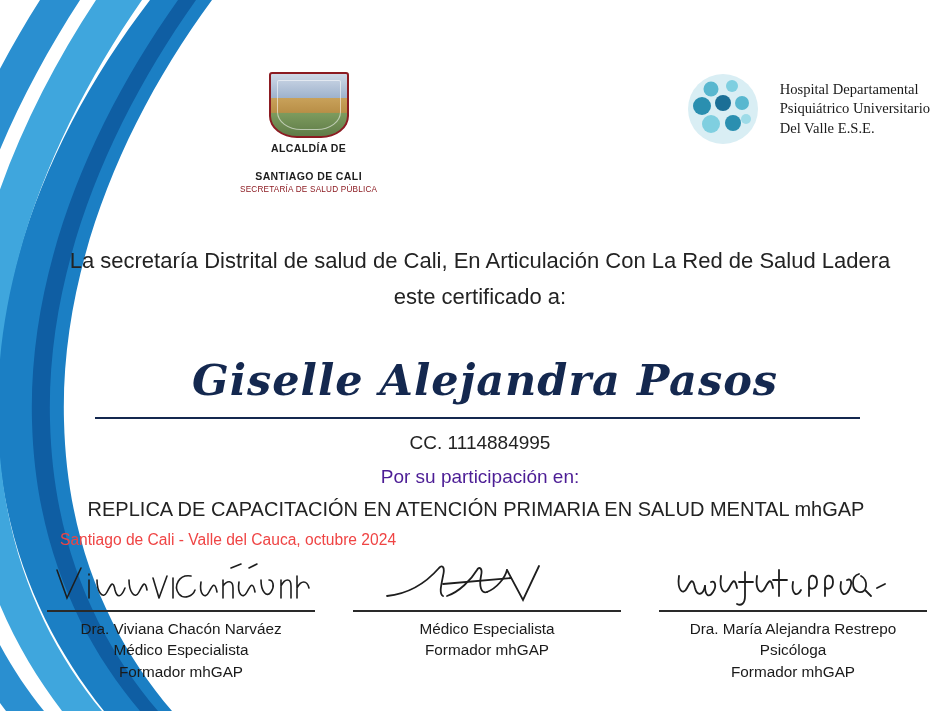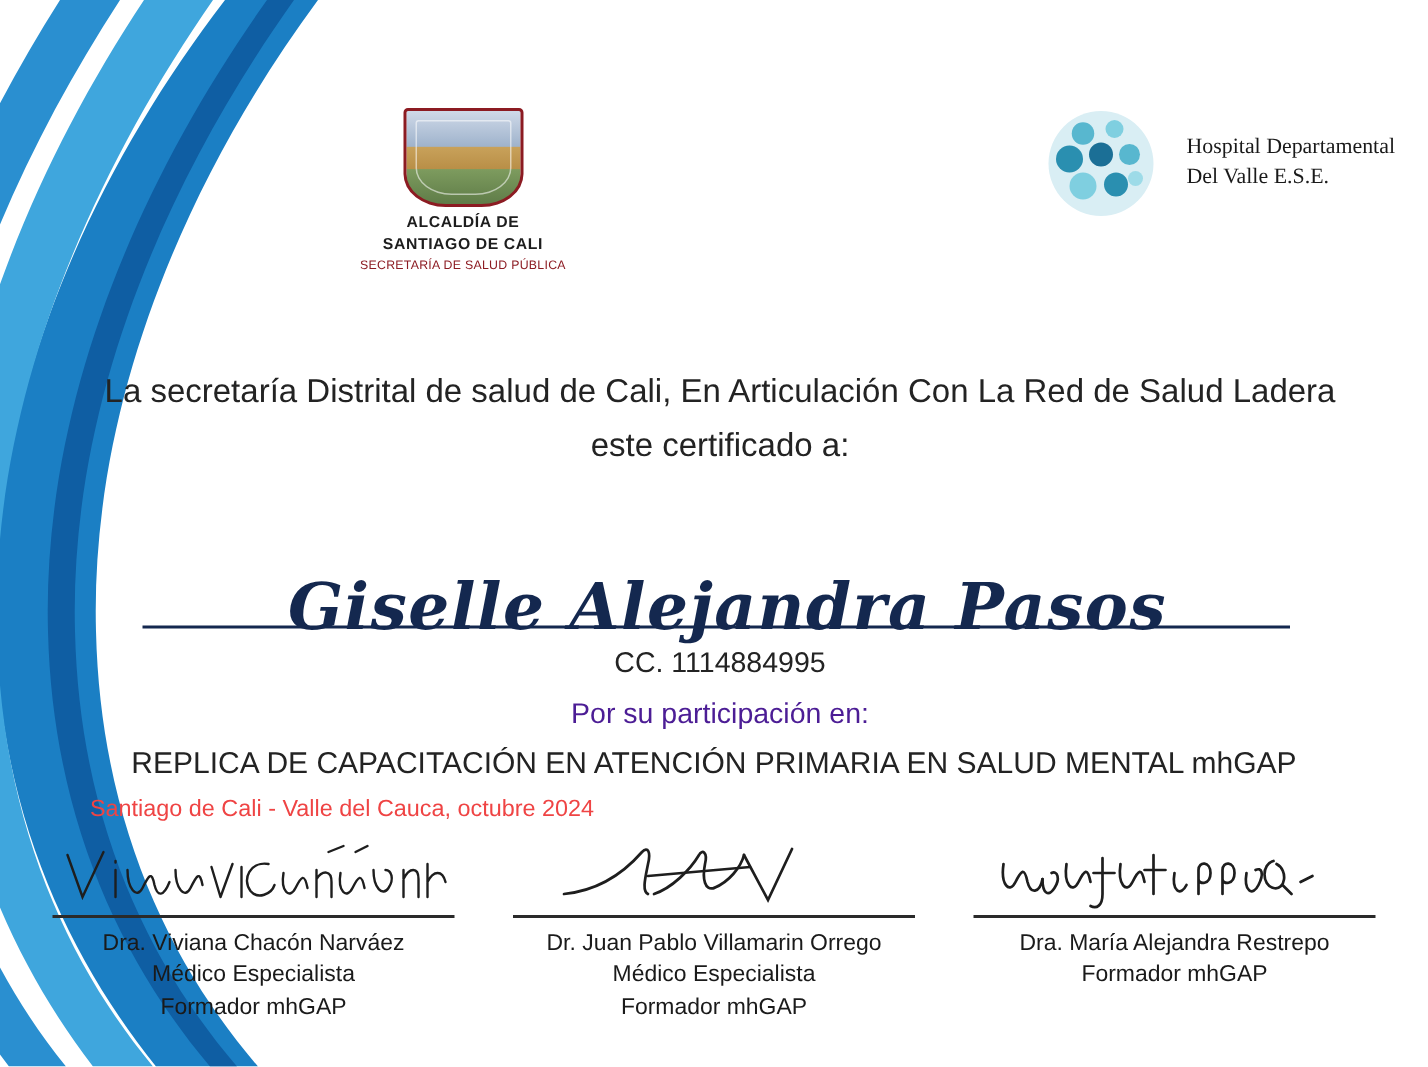--- a/index.html
+++ b/index.html
@@ -60,21 +60,21 @@
     border-radius: 2px 2px 24px 24px / 2px 2px 18px 18px;
   }
   .alcaldia-l1, .alcaldia-l2 {
     font-size: 10.5px;
     font-weight: bold;
     letter-spacing: 0.4px;
     color: #1d1d1d;
     margin-top: 4px;
     text-align: center;
   }
-  .alcaldia-l2 { margin-top: 3px; }
+  .alcaldia-l2 { margin-top: 16px; }
   .alcaldia-l3 {
     font-size: 8.2px;
     letter-spacing: 0.2px;
     color: #8c1b22;
     margin-top: 3px;
     text-align: center;
   }
 
   
   .ladera-logo { width: 205px; }
@@ -132,21 +132,20 @@
     top: 355px;
     width: 790px;
     text-align: center;
     font-family: "DejaVu Serif", serif;
     font-style: italic;
     font-size: 43px;
     font-weight: bold;
     color: #14284f;
     letter-spacing: 1px;
     white-space: nowrap;
-    margin-top: 25px;
   }
 
   .name-rule {
     position: absolute;
     left: 95px;
     top: 417px;
     width: 765px;
     height: 2px;
     background: #14284f;
   }
@@ -185,25 +184,25 @@
     width: 840px;
     text-align: left;
     font-size: 15.6px;
     font-weight: normal;
     color: #ef4444;
   }
 
   
   .sig-row {
     position: absolute;
-    left: 16px;
+    left: 28px;
     top: 560px;
     width: 920px;
     display: flex;
-    justify-content: space-between;
+    justify-content: flex-start;
     align-items: flex-start;
   }
   .sig-col {
     width: 306px;
     text-align: center;
   }
   .sig-img {
     height: 48px;
     display: flex;
     align-items: flex-end;
@@ -263,20 +262,21 @@
         <circle cx="16" cy="34" r="9" fill="#2a8fb0"></circle>
         <circle cx="37" cy="31" r="8" fill="#1b6f96"></circle>
         <circle cx="56" cy="31" r="7" fill="#58b7cf"></circle>
         <circle cx="25" cy="52" r="9" fill="#7fcfe0"></circle>
         <circle cx="47" cy="51" r="8" fill="#2a8fb0"></circle>
         <circle cx="60" cy="47" r="5" fill="#9ddbe8"></circle>
       </svg>
     </div>
     <div class="hospital-text">
       <div>Hospital Departamental</div>
+      <div>Psiquiátrico Universitario</div>
       <div>Del Valle E.S.E.</div>
     </div>
   </div>
 
 </div>
 
 <div class="intro">
   <div>La secretaría Distrital de salud de Cali, En Articulación Con La Red de Salud Ladera</div>
   <div>este certificado a:</div>
 </div>
@@ -324,21 +324,20 @@
         <g fill="none" stroke="#1e1e1e" stroke-width="1.8" stroke-linecap="round">
           <path d="M40,34 C60,32 78,22 92,6 C96,2 98,6 96,14 C94,24 92,32 96,34"></path>
           <path d="M100,34 C112,30 124,18 130,8 C132,4 136,6 134,14 C132,24 134,32 140,30"></path>
           <path d="M140,30 C150,26 158,16 160,8"></path>
           <path d="M160,8 L176,38 L192,4"></path>
           <path d="M96,22 C120,20 142,18 164,16"></path>
         </g>
       </svg>
     </div>
     <div class="sig-line"></div>
-    <div class="sig-name">Dr. Juan Pablo Villamarin Orrego</div>
     <div class="sig-role">Médico Especialista</div>
     <div class="sig-org">Formador mhGAP</div>
   </div>
 
   <div class="sig-col">
     <div class="sig-img">
       <svg width="280" height="46" viewBox="0 0 280 46" xmlns="http://www.w3.org/2000/svg">
         <g fill="none" stroke="#1e1e1e" stroke-width="1.8" stroke-linecap="round">
           <path d="M26,14 C24,28 30,34 34,26 C38,18 40,16 42,26 C44,34 50,34 52,24"></path>
           <path d="M52,24 C52,34 56,36 60,30 C64,24 62,18 58,20"></path>
@@ -350,16 +349,17 @@
           <path d="M156,34 L156,18 C156,12 164,12 164,20 C164,28 156,28 156,24"></path>
           <path d="M172,34 L172,18 C172,12 180,12 180,20 C180,28 172,28 172,24"></path>
           <path d="M188,20 C186,32 192,36 196,28 C200,20 198,16 194,18"></path>
           <path d="M206,12 C198,14 198,28 206,30 C214,32 216,18 208,14 M212,28 L218,34"></path>
           <path d="M224,26 L232,22"></path>
         </g>
       </svg>
     </div>
     <div class="sig-line"></div>
     <div class="sig-name">Dra. María Alejandra Restrepo</div>
+    <div class="sig-role">Psicóloga</div>
     <div class="sig-org">Formador mhGAP</div>
   </div>
 
 </div>
 
 </body></html>

